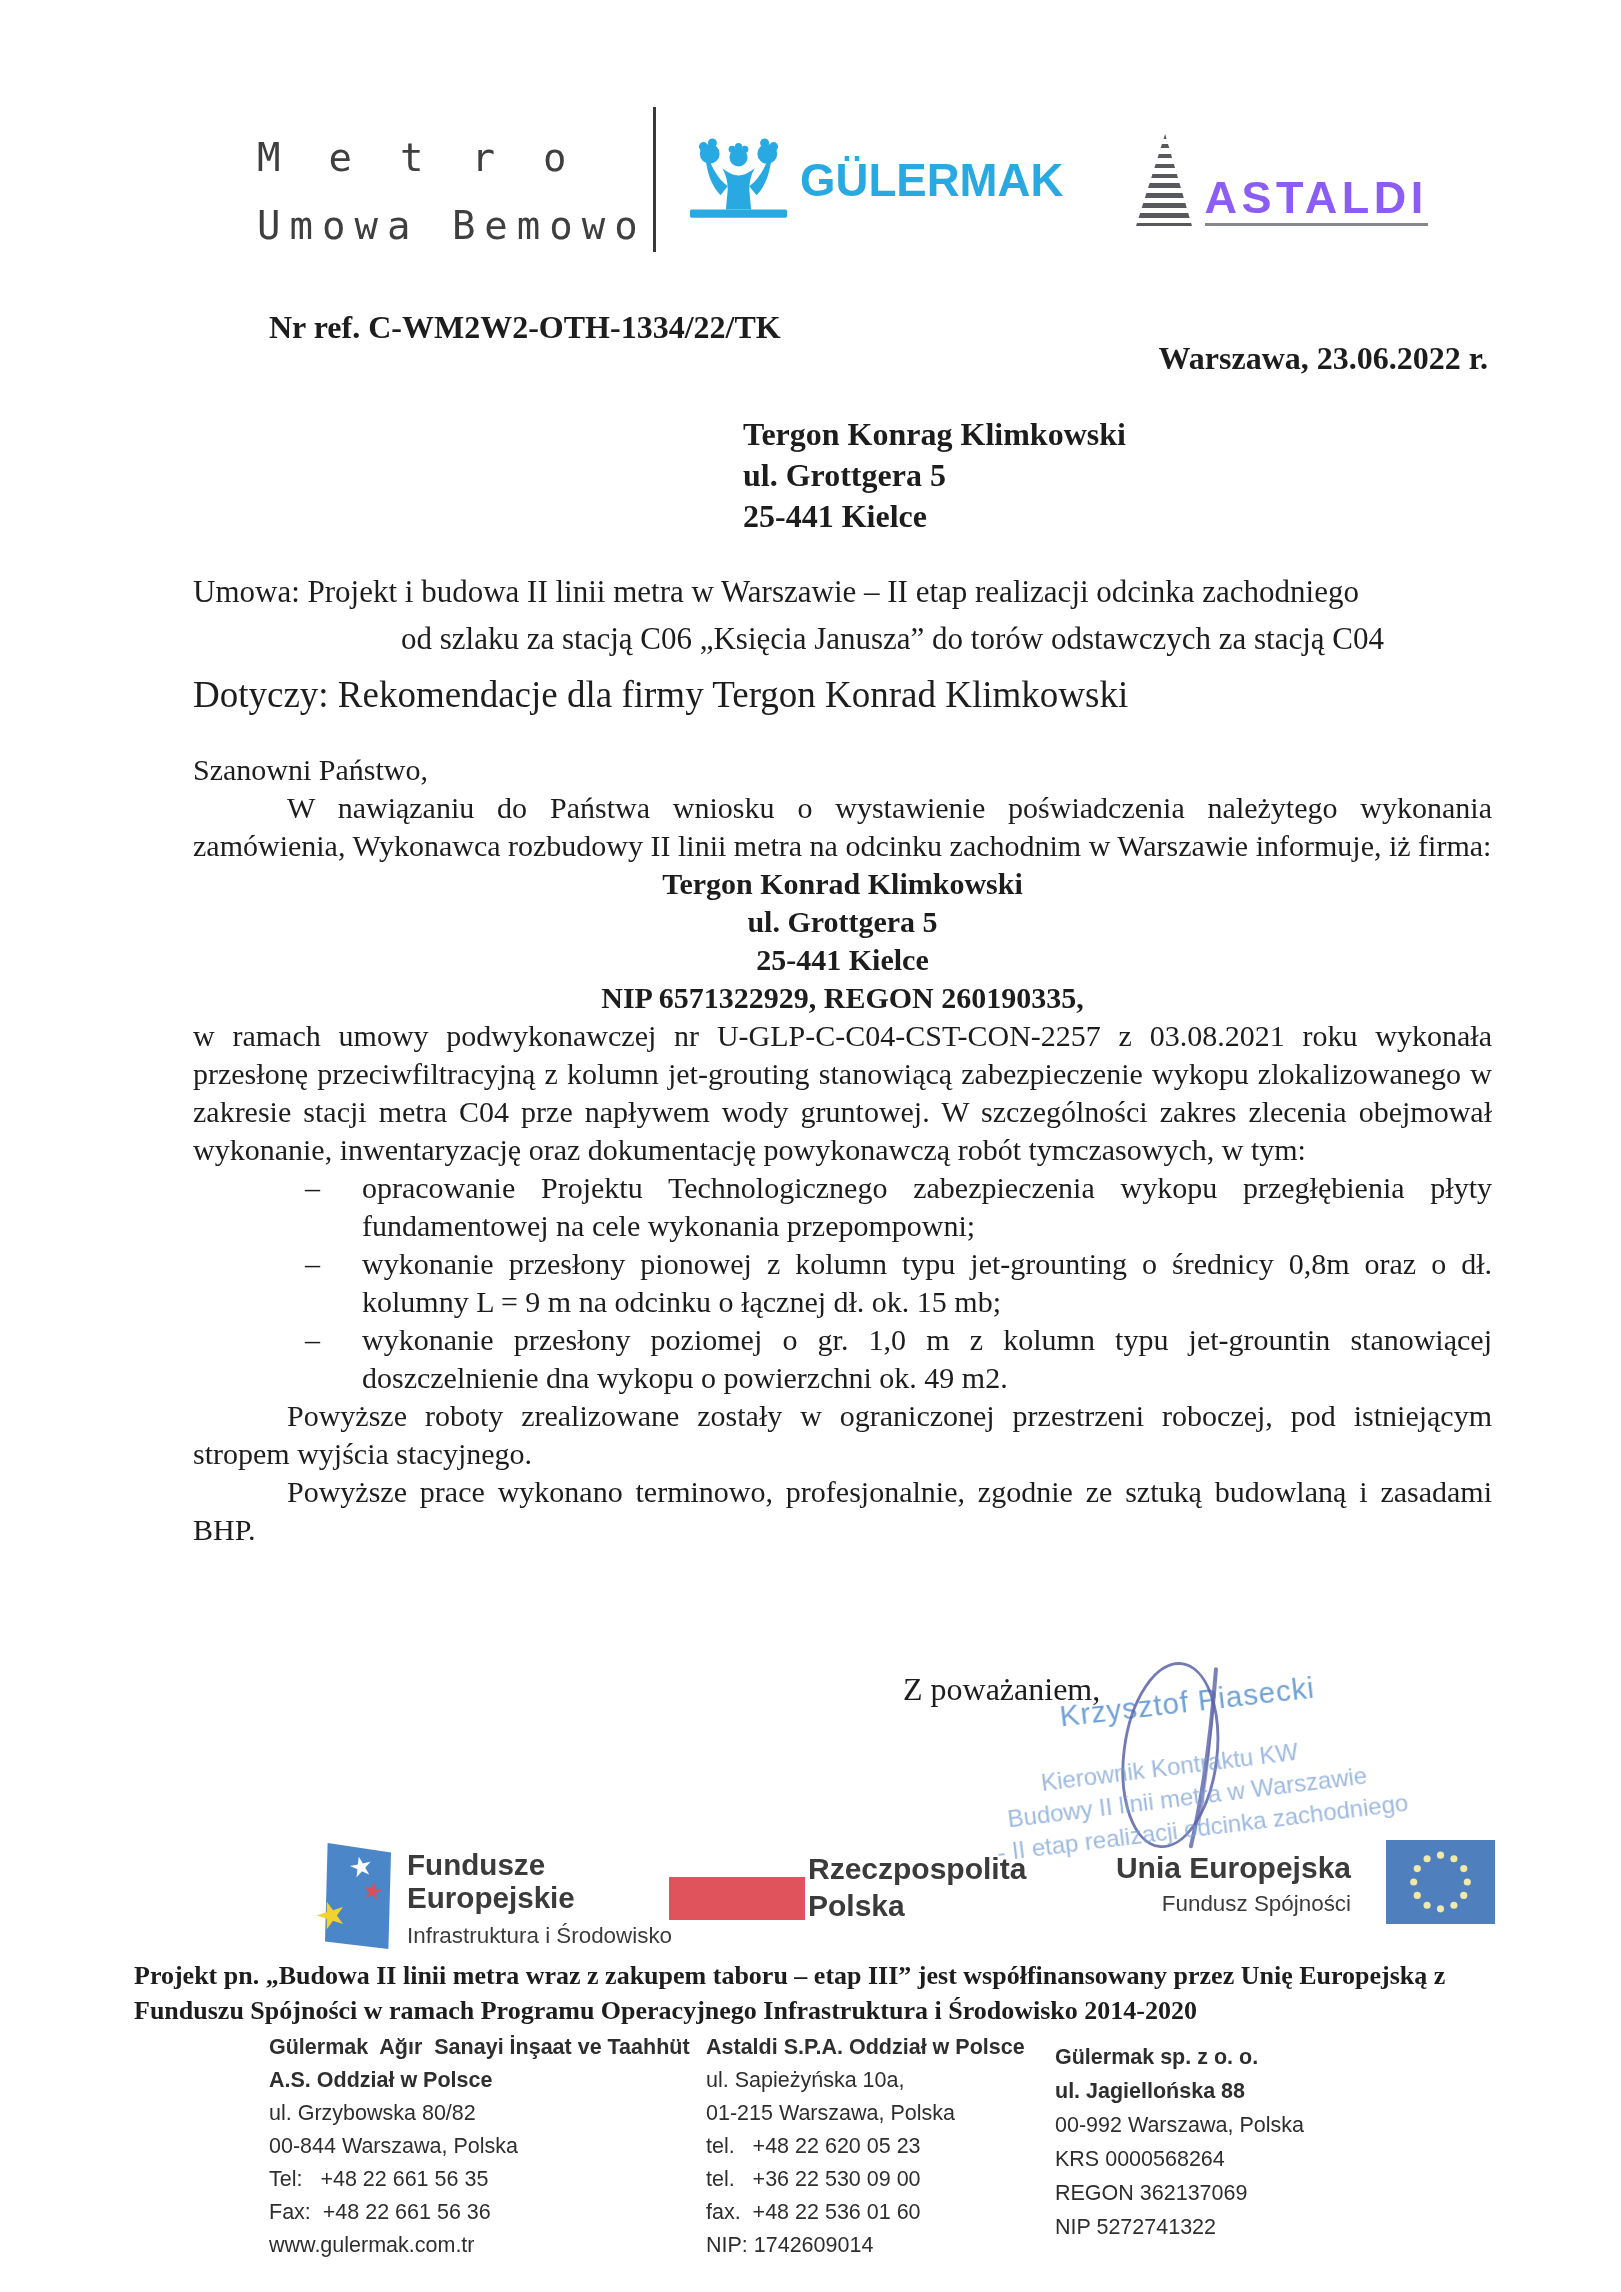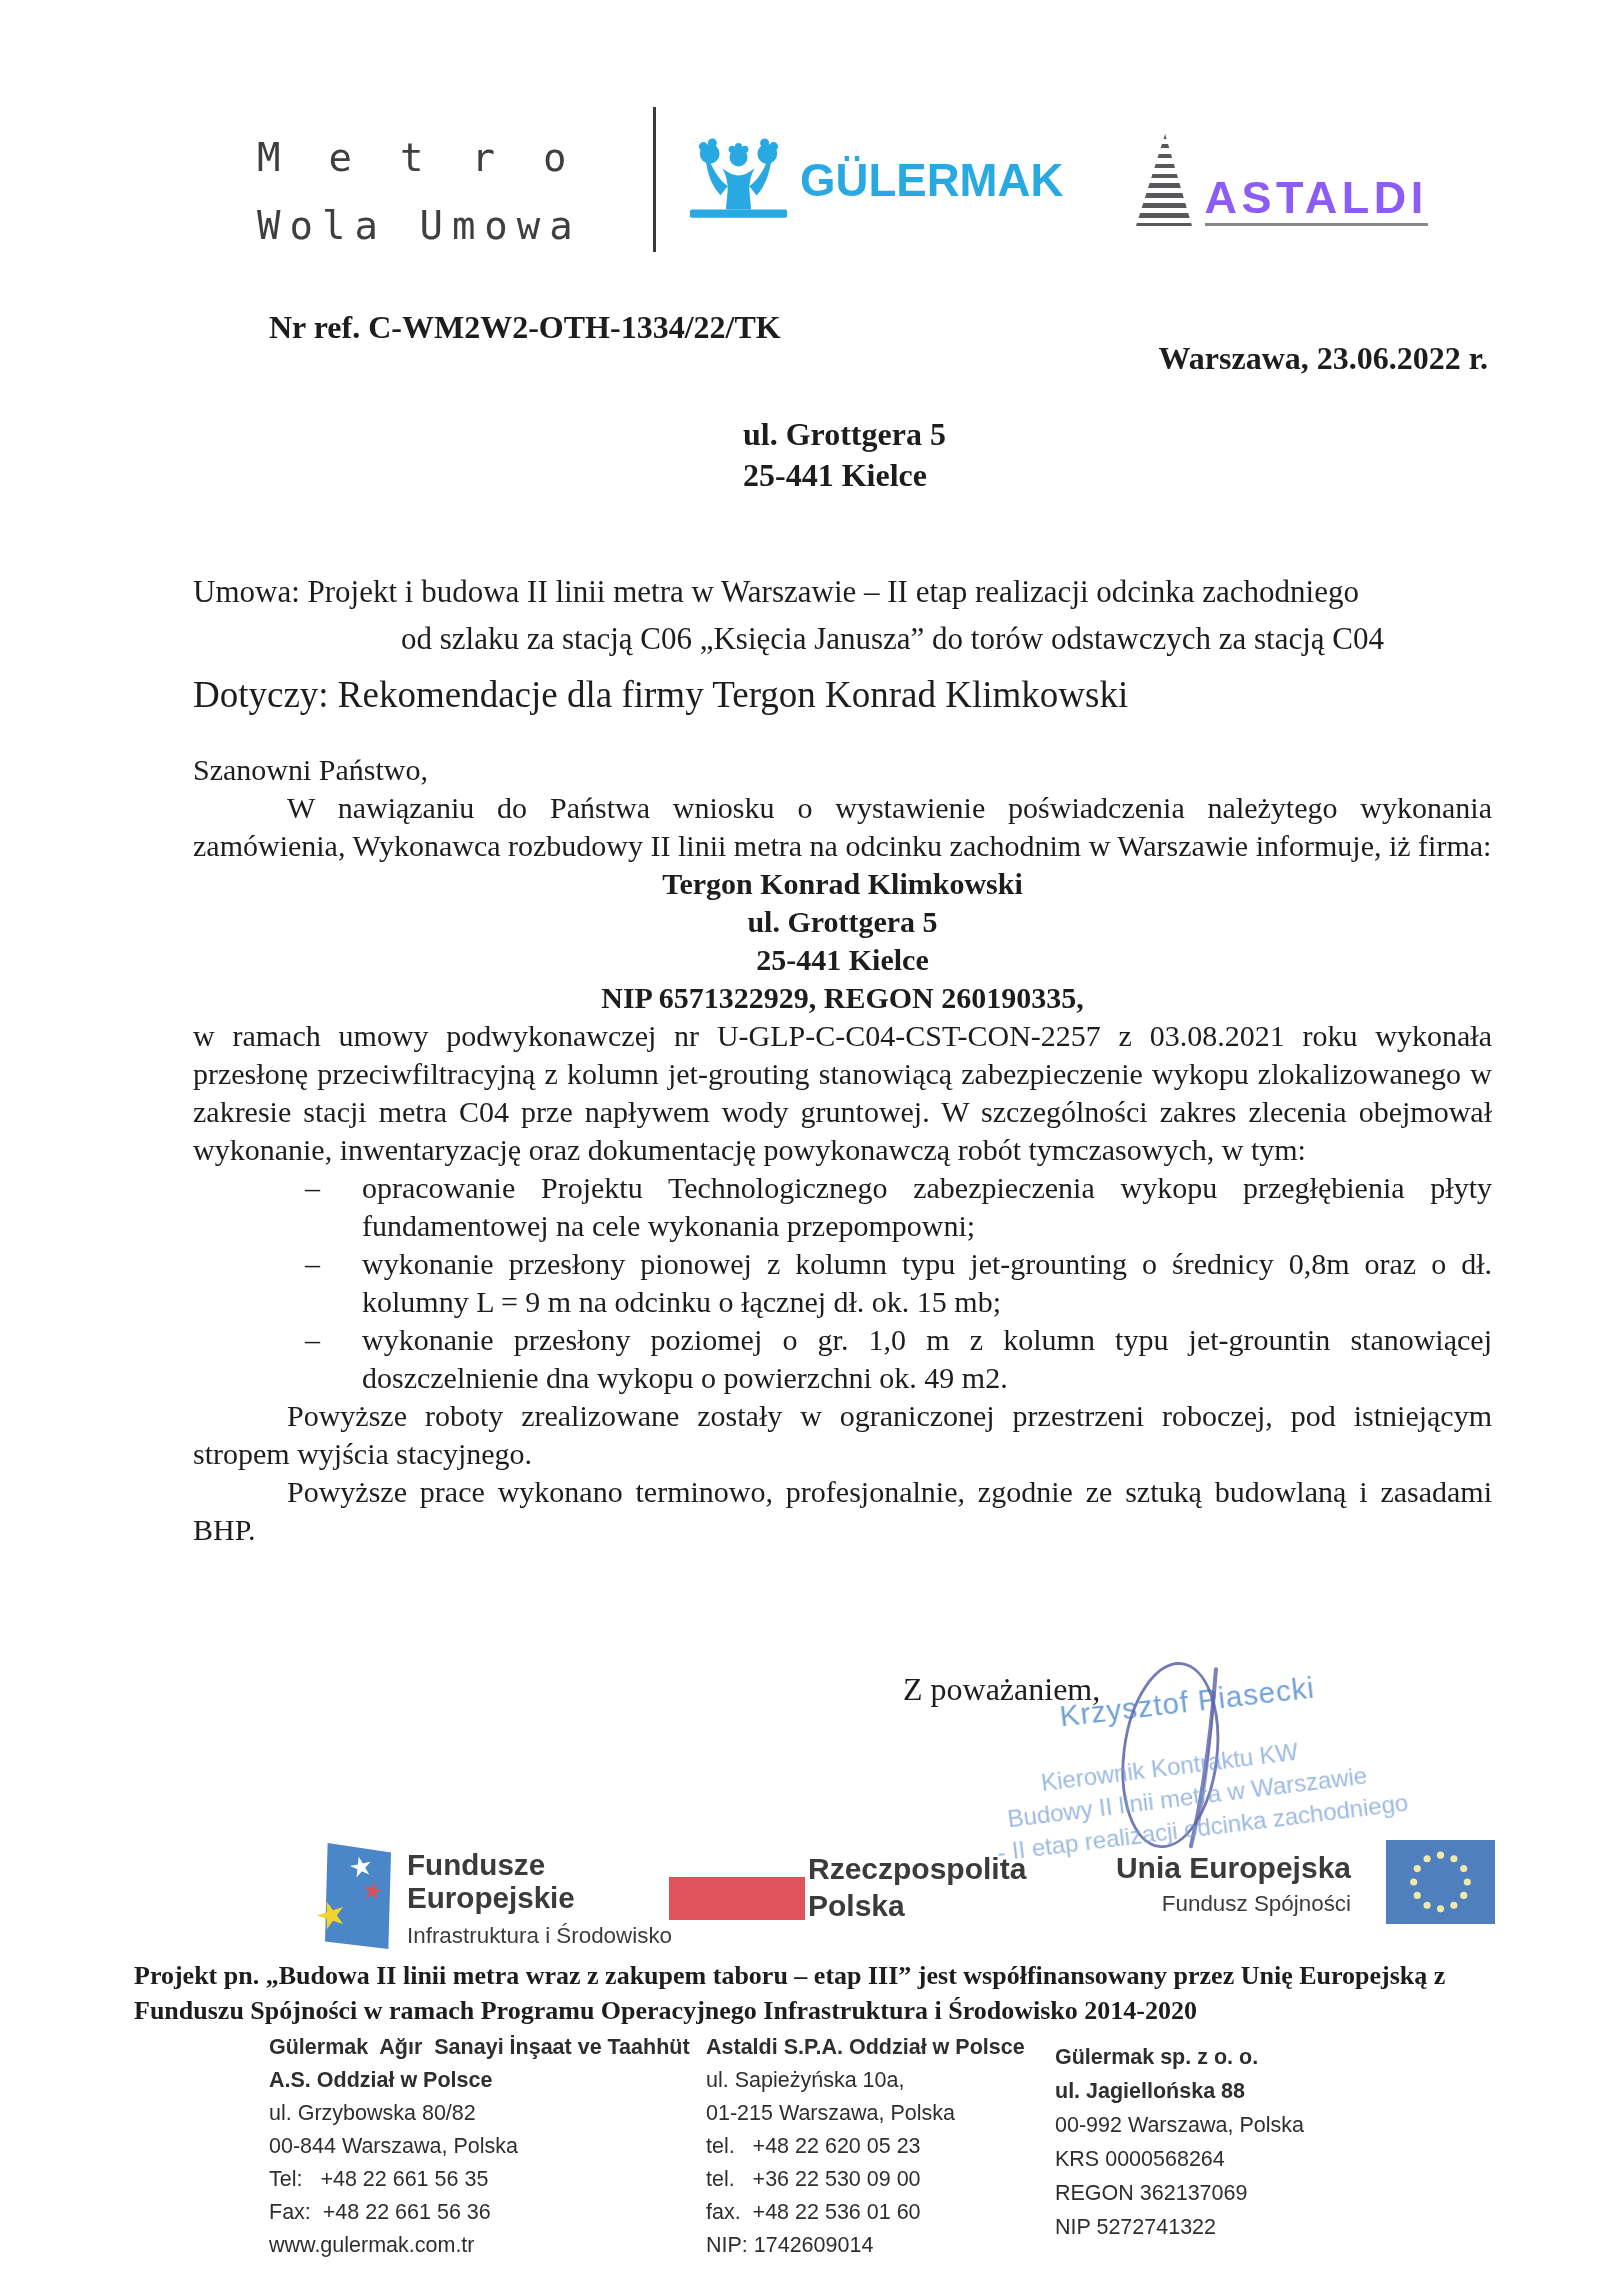--- a/index.html
+++ b/index.html
@@ -87,21 +87,21 @@
   .fc3 { left:1055px; top:2040px; line-height:34px; }
   .fb { font-weight:bold; }
 </style>
 </head>
 <body>
 
 <div class="page">
 
   <div class="brand">
     <div class="l1">Metro</div>
-    <div class="l2">Wola Umowa</div>
+    <div class="l2">Umowa Bemowo</div>
   </div>
   <div class="hdr-divider"></div>
 
   <svg class="gulermak-icon" width="107" height="90" viewBox="0 0 112 100">
     <g fill="#29a9e1">
       <rect x="2" y="84" width="108" height="9" rx="2"></rect>
       <circle cx="24" cy="22" r="11"></circle>
       <circle cx="17" cy="14" r="5"></circle>
       <circle cx="27" cy="10" r="5"></circle>
       <path d="M24,30 C30,44 36,52 44,58 L36,68 C26,58 22,44 20,32 Z"></path>
@@ -120,20 +120,21 @@
 
   <div class="astaldi">
     <div class="astaldi-tri"></div>
     <div class="astaldi-word">ASTALDI</div>
   </div>
 
   <div class="ref-number">Nr ref. C-WM2W2-OTH-1334/22/TK</div>
   <div class="date-line">Warszawa, 23.06.2022 r.</div>
 
   <div class="recipient">
+    <div>Tergon Konrag Klimkowski</div>
     <div>ul. Grottgera 5</div>
     <div>25-441 Kielce</div>
   </div>
 
   <div class="umowa">
     <div>Umowa: Projekt i budowa II linii metra w Warszawie – II etap realizacji odcinka zachodniego</div>
     <div class="l2">od szlaku za stacją C06 „Księcia Janusza” do torów odstawczych za stacją C04</div>
   </div>
   <div class="dotyczy">Dotyczy: Rekomendacje dla firmy Tergon Konrad Klimkowski</div>
 

